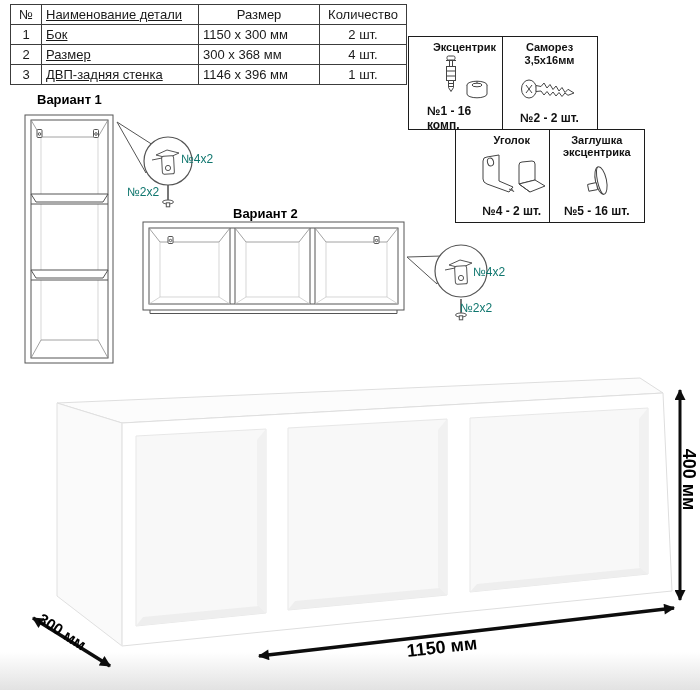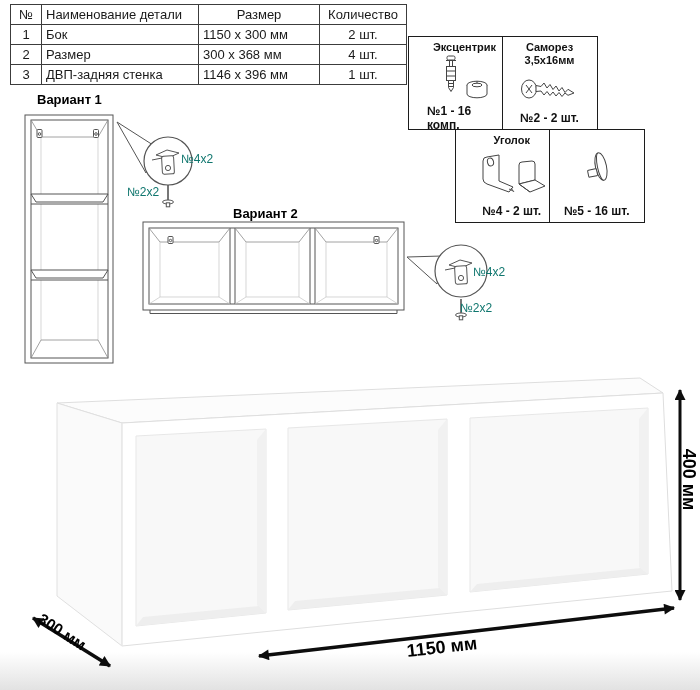--- a/index.html
+++ b/index.html
@@ -10,21 +10,21 @@
   
   .parts-table{
     position:absolute;left:10px;top:4px;border-collapse:collapse;
     font-size:13px;color:#1a1a1a;table-layout:fixed;
   }
   .parts-table td,.parts-table th{
     border:1.5px solid #3c3c3c;height:19px;padding:0 4px;font-weight:normal;
     overflow:hidden;white-space:nowrap;
   }
   .parts-table .c-num{width:22px;text-align:center;}
-  .parts-table .c-name{width:148px;text-align:left;}
+  .parts-table .c-name{width:148px;text-align:left;text-decoration:underline;}
   .parts-table .c-size{width:112px;}
   .parts-table .c-qty{width:78px;text-align:center;}
   .parts-table thead td{text-align:center;}
   
   .hw-box{position:absolute;left:408px;top:36px;width:284px;}
   .hw-row{display:flex;}
   .hw-row2{justify-content:center;margin-top:-1.5px;}
   .hw-cell{
     border:1.5px solid #1c1c1c;background:#fff;box-sizing:border-box;
     display:flex;flex-direction:column;align-items:center;height:94px;
@@ -139,20 +139,21 @@
               <path d="M34,38 l4,2 m-2,-3 l3,4" stroke-width="0.9"></path>
               <path d="M44,14 q0,-3 3,-3 l10,-1 q3,0 3,3 l0,16 l-16,4 z"></path>
               <path d="M44,33 l16,-4 l10,6 l-15,6 z"></path>
               <path d="M44,33 l11,8"></path>
             </g>
           </svg>
         </div>
         <div class="hw-count">№4 - 2 шт.</div>
       </div>
       <div class="hw-cell w2">
+        <div class="hw-name">Заглушка эксцентрика</div>
         <div class="hw-icon">
           <svg width="44" height="42" viewBox="0 0 44 42">
             <g stroke="#444" fill="#fff" stroke-width="1" transform="rotate(-12 24 21)">
               <ellipse cx="26" cy="21" rx="5.5" ry="14"></ellipse>
               <path d="M26,7 a3.5,14 0 0 0 0,28"></path>
               <rect x="12" y="22" width="9" height="7" rx="1"></rect>
             </g>
           </svg>
         </div>
         <div class="hw-count">№5 - 16 шт.</div>

